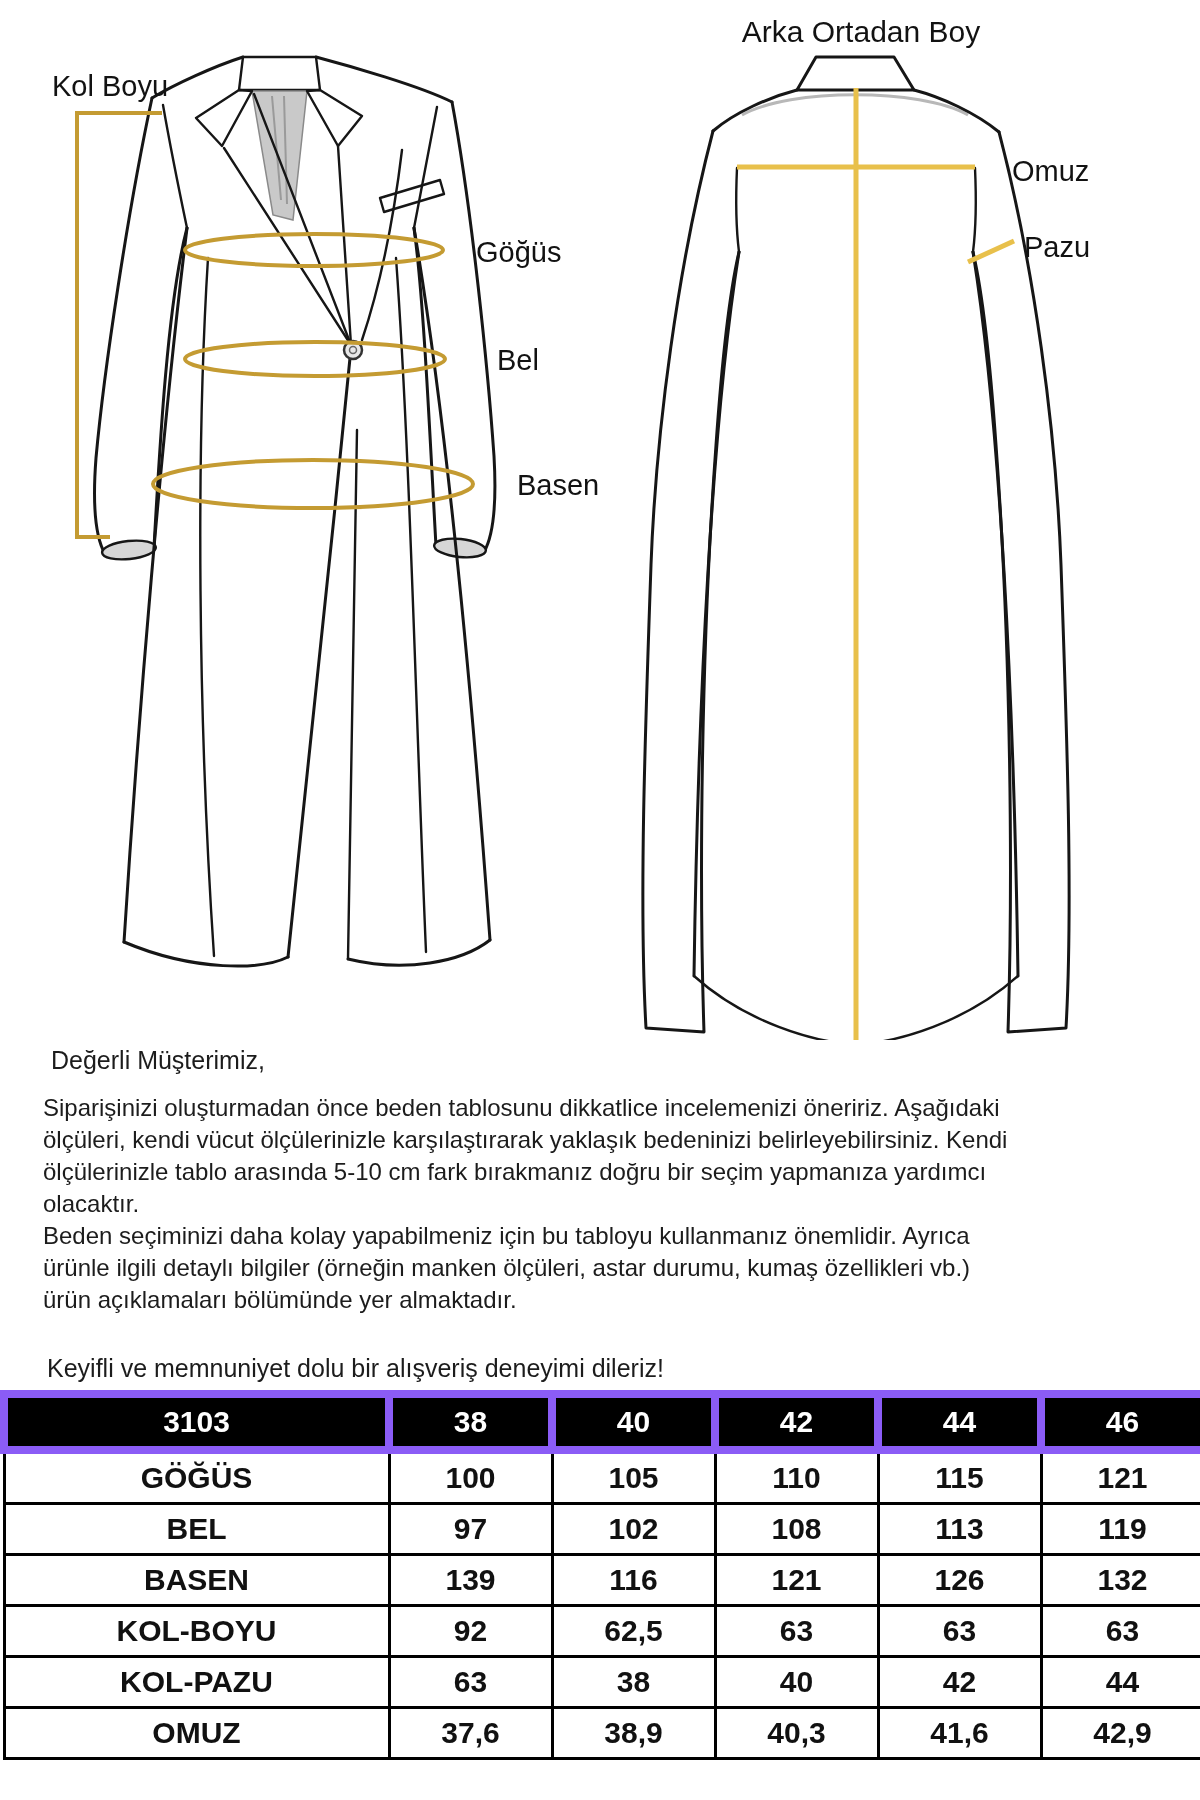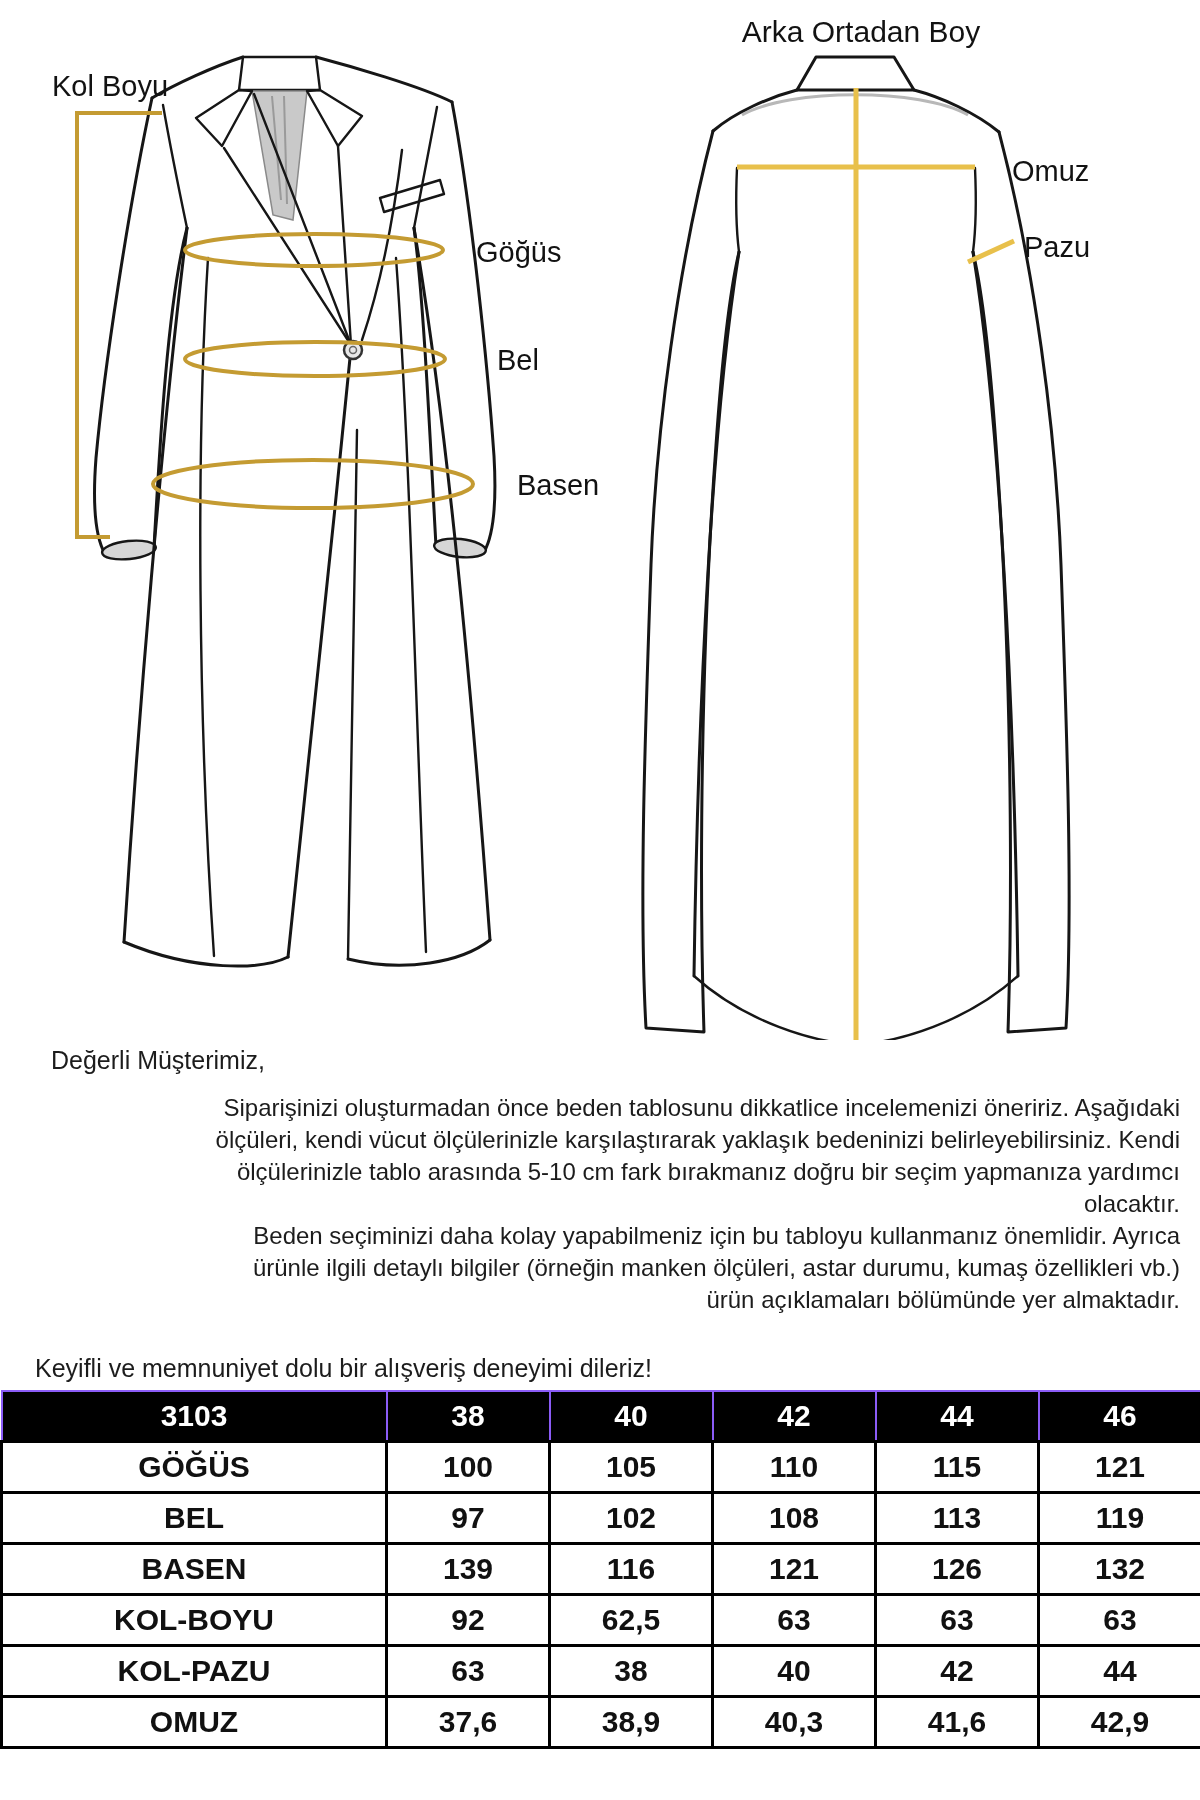--- a/index.html
+++ b/index.html
@@ -13,33 +13,33 @@
     font-family:"Liberation Sans",sans-serif;
     font-size:29px;fill:#121212;
   }
   svg.diagram text.title{font-size:30px;}
   .coat-line{fill:none;stroke:#161616;stroke-width:3;stroke-linecap:round;stroke-linejoin:round;}
   .coat-thin{fill:none;stroke:#161616;stroke-width:2.4;stroke-linecap:round;stroke-linejoin:round;}
   .gold-mark{fill:none;stroke:var(--gold,#C49B32);stroke-width:4;}
   .bright-mark{fill:none;stroke:var(--bright-gold,#E8C04B);stroke-width:5;}
   .info{position:absolute;left:35px;top:1044px;width:1160px;color:#1c1c1c;}
   .greeting{margin:0 0 16px 16px;font-size:25px;line-height:32px;}
-  .body-text{margin:15px;font-size:24px;line-height:32px;white-space:pre;text-align:right;}
-  .closing{margin:36px 0 0 0;font-size:25px;line-height:32px;}
+  .body-text{margin:8px;font-size:24px;line-height:32px;white-space:pre;}
+  .closing{margin:36px 0 0 12px;font-size:25px;line-height:32px;}
   table.size-table{
     position:absolute;top:1390px;left:0;width:1200px;
     border-collapse:collapse;table-layout:fixed;
   }
   table.size-table th,table.size-table td{
     border:3px solid #000;text-align:center;vertical-align:middle;
     font-weight:bold;font-size:30px;height:48px;padding:0;color:#111;
     overflow:hidden;white-space:nowrap;
   }
   table.size-table tr[data-name="size-table-header-row"] th{
-    background:#000;color:#fff;border:2px solid #8b5cf6;
+    background:#000;color:#fff;border:8px solid #8b5cf6;
   }
 </style>
 </head>
 <body>
 
 <div class="sheet" data-name="size-guide-sheet">
 
   <svg class="diagram" data-name="measurement-diagram" width="1200" height="1040" viewBox="0 0 1200 1040">
 
     <g data-name="front-coat-illustration">

